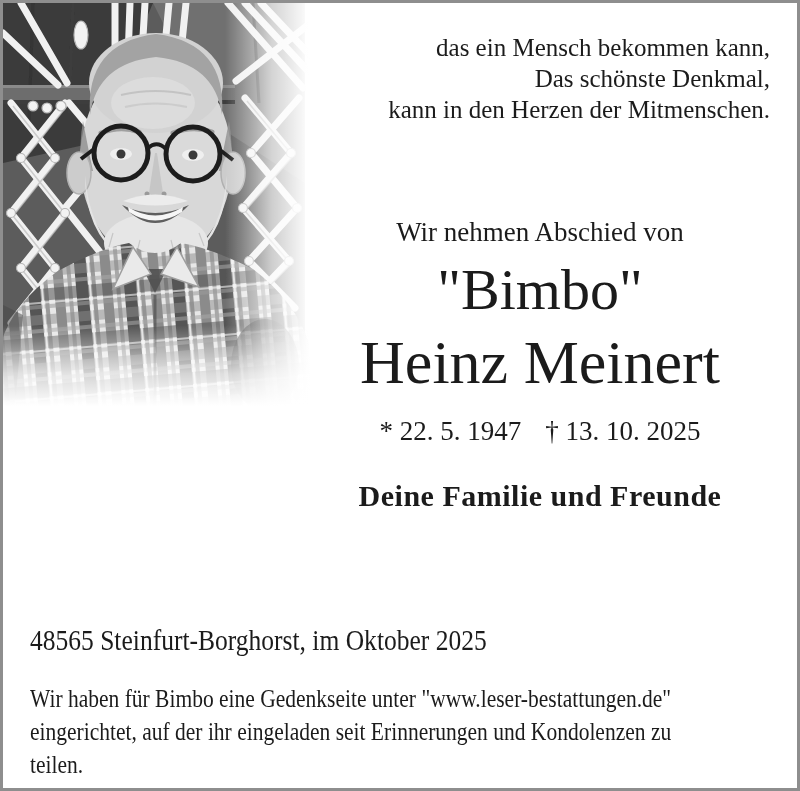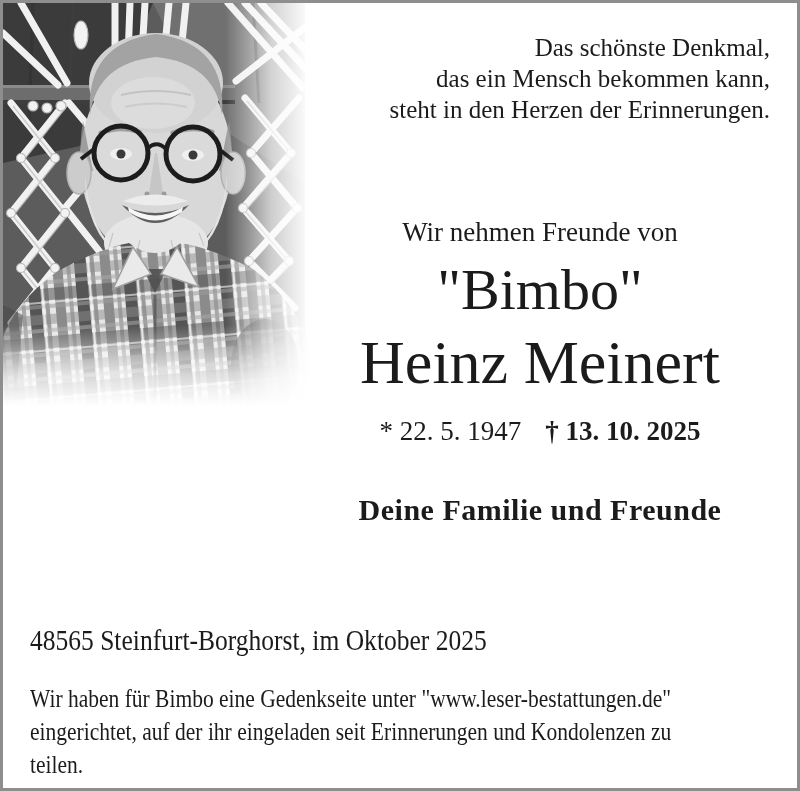--- a/index.html
+++ b/index.html
@@ -36,22 +36,22 @@
   .col-block {
     position: absolute;
     left: 307px; width: 460px;
     text-align: center;
     white-space: nowrap;
   }
   .intro    { top: 214px; font-size: 27px; }
   .nickname { top: 254px; font-size: 58px; line-height: 1.15; }
   .name     { top: 324px; font-size: 62px; line-height: 1.15; }
   .dates    { top: 413px; font-size: 27px; }
-  .dates .death { margin-left: 24px; font-weight: bold; }
-  .farewell { top: 490px; font-size: 30px; font-weight: bold; letter-spacing: 0.5px; }
+  .dates .death { margin-left: 24px; }
+  .farewell { top: 476px; font-size: 30px; font-weight: bold; letter-spacing: 0.5px; }
 
   
   .place {
     position: absolute;
     left: 27px; top: 621px;
     font-size: 29px;
     white-space: nowrap;
     transform: scaleX(0.88);
     transform-origin: left top;
   }
@@ -225,26 +225,26 @@
         <ellipse cx="262" cy="362" rx="34" ry="46" fill="#3d3d3d" opacity="0.6"></ellipse>
         <polygon points="0,302 20,312 12,403 0,403" fill="#454545" opacity="0.5"></polygon>
 
         <rect x="222" y="0" width="85" height="403" fill="url(#fadeR)"></rect>
         <rect x="0" y="322" width="307" height="81" fill="url(#fadeB)"></rect>
       </g>
     </svg>
   </div>
 
   <div class="quote">
+    <div>das ein Mensch bekommen kann,</div>
     <div>Das schönste Denkmal,</div>
-    <div>das ein Mensch bekommen kann,</div>
-    <div>steht in den Herzen der Erinnerungen.</div>
-  </div>
-
-  <div class="col-block intro">Wir nehmen Freunde von</div>
+    <div>kann in den Herzen der Mitmenschen.</div>
+  </div>
+
+  <div class="col-block intro">Wir nehmen Abschied von</div>
   <div class="col-block nickname">"Bimbo"</div>
   <div class="col-block name">Heinz Meinert</div>
   <div class="col-block dates">
     <span>* 22. 5. 1947</span><span class="death">† 13. 10. 2025</span>
   </div>
   <div class="col-block farewell">Deine Familie und Freunde</div>
 
   <div class="place">48565 Steinfurt-Borghorst, im Oktober 2025</div>
   <div class="memo">
     <div>Wir haben für Bimbo eine Gedenkseite unter "www.leser-bestattungen.de"</div>

